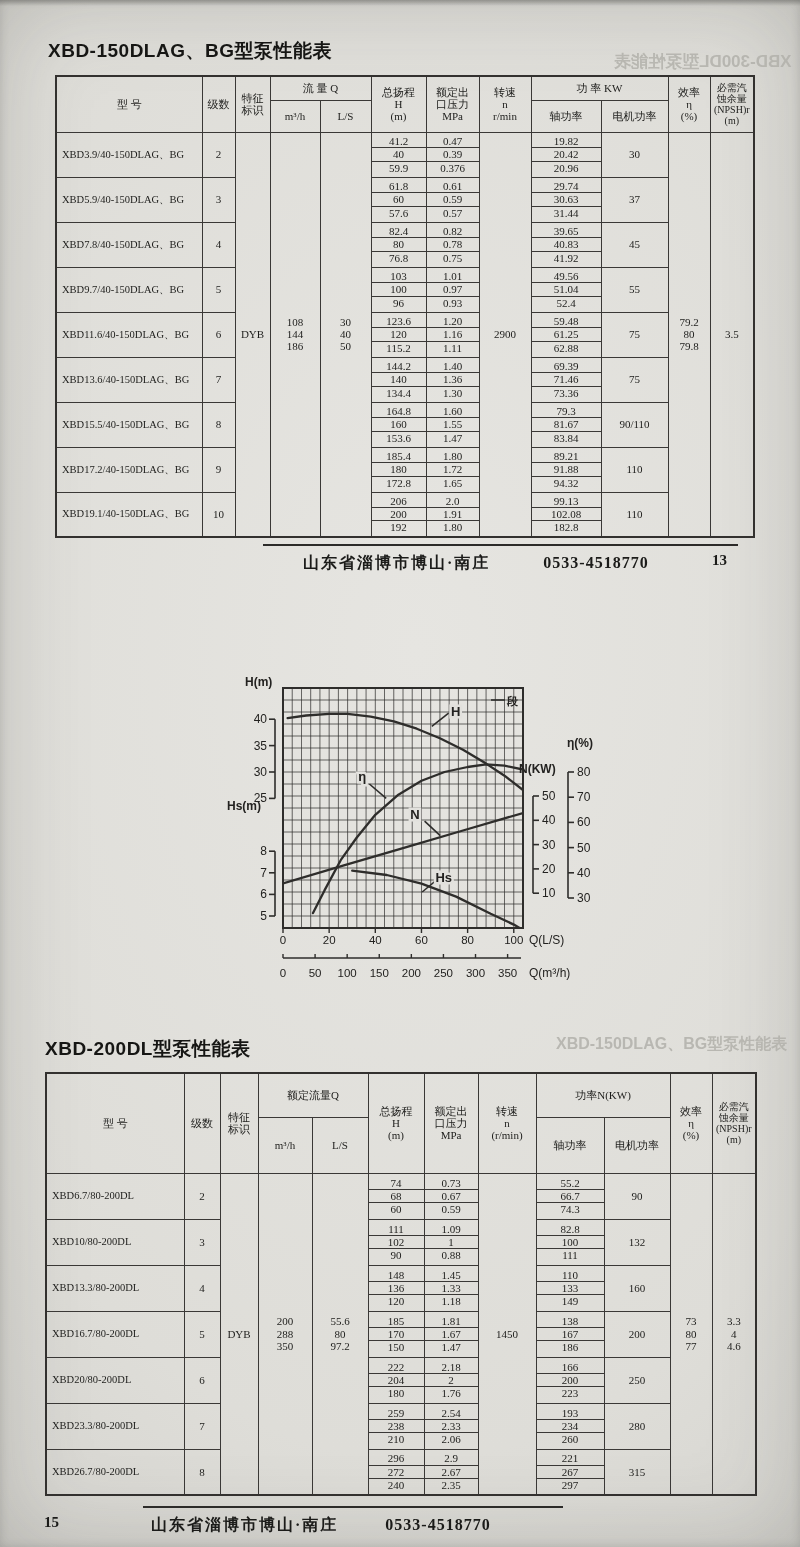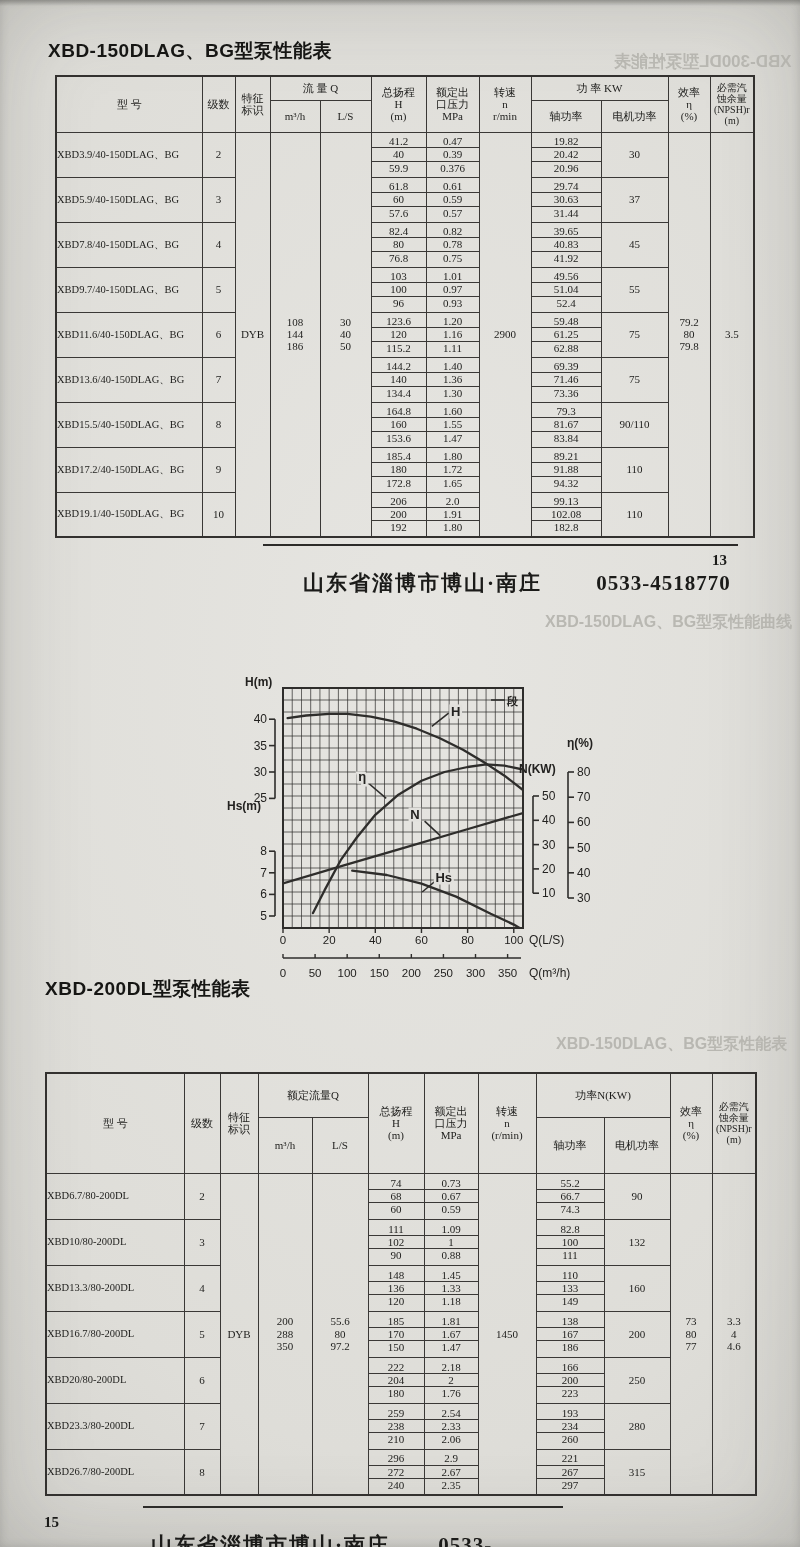--- a/index.html
+++ b/index.html
@@ -21,49 +21,48 @@
   .ghost.mirror{transform:scaleX(-1);}
 
   
   table.pump{ border-collapse:collapse; table-layout:fixed; position:absolute; background:transparent; }
   table.pump th, table.pump td{
     border:1px solid #3a3836; text-align:center; vertical-align:middle;
     font-size:11px; line-height:1.12; color:#1d1d1b; font-weight:normal; padding:0;
     white-space:pre-line; overflow:hidden;
   }
   table.pump{ border:2px solid #33312f; }
-  table.pump .model{ text-align:left; font-size:10.5px; letter-spacing:0; white-space:nowrap;}
+  table.pump .model{ text-align:left; padding-left:5px; font-size:10.5px; letter-spacing:0; white-space:nowrap;}
   table.pump th{ font-size:11px; }
   table.pump th.small{ font-size:10px; }
   .tri{ display:flex; flex-direction:column; height:100%; }
   .tri > div{ flex:1; display:flex; align-items:center; justify-content:center; border-bottom:1px solid #3a3836; }
   .tri > div:last-child{ border-bottom:none; }
   #table1 thead tr.h1{ height:24px; } #table1 thead tr.h2{ height:32px; }
   #table1 tbody tr{ height:45px; }
   #table2 thead tr.h1{ height:44px; } #table2 thead tr.h2{ height:56px; }
   #table2 tbody tr{ height:46px; }
 
   
-  .footer{ position:absolute; border-top:2px solid #2c2b29; padding-top:23px;
-    font-size:21px; font-weight:bold; letter-spacing:1px; color:#1b1b19; }
+  .footer{ position:absolute; border-top:2px solid #2c2b29; padding-top:7px;
+    font-size:16px; font-weight:bold; letter-spacing:1px; color:#1b1b19; }
   .footer .addr{ letter-spacing:2px; }
   .pagenum{ position:absolute; font-size:15px; font-weight:bold; color:#1b1b19; }
 
   
   .chart-wrap{ position:absolute; left:223px; top:676px; }
   .chart-wrap svg text{ font-family:"Liberation Sans",sans-serif; fill:#232220; }
 </style>
 </head>
 <body>
 
 <div class="page">
   <div class="sheet-edge-top"></div>
 
   <div class="ghost mirror" style="top:50px; right:8px; font-size:17px;">XBD-300DL型泵性能表</div>
-  <div class="ghost" style="top:612px; left:545px; font-size:16px;">XBD-150DLAG、BG型泵性能曲线</div>
   <div class="ghost" style="top:1034px; left:556px; font-size:16px;">XBD-150DLAG、BG型泵性能表</div>
 
   <div class="section-title" style="left:48px; top:38px;">XBD-150DLAG、BG型泵性能表</div>
 
   <table class="pump" id="table1" style="left:55px; top:75px; width:698px;">
     <colgroup>
         <col style="width: 146px;">
         <col style="width: 33px;">
         <col style="width: 35px;">
         <col style="width: 50px;">
@@ -341,21 +340,21 @@
         <line x1="252.5133689839572" y1="278" x2="252.5133689839572" y2="282" stroke="#2e2d2b" stroke-width="1.4"></line>
         <text x="252.5133689839572" y="301" font-size="11.5" text-anchor="middle">300</text>
         <line x1="284.59893048128345" y1="278" x2="284.59893048128345" y2="282" stroke="#2e2d2b" stroke-width="1.4"></line>
         <text x="284.59893048128345" y="301" font-size="11.5" text-anchor="middle">350</text>
         <text x="306" y="301" font-size="12" text-anchor="start">Q(m³/h)</text>
         <line x1="268" y1="24" x2="282" y2="24" stroke="#2e2d2b" stroke-width="1.6"></line>
         <text x="284" y="29" font-size="11" text-anchor="start" font-weight="bold">段</text>
       </svg>
   </div>
 
-  <div class="section-title" style="left:45px; top:976px;">XBD-200DL型泵性能表</div>
+  <div class="section-title" style="left:45px; top:1036px;">XBD-200DL型泵性能表</div>
 
   <table class="pump" id="table2" style="left:45px; top:1072px; width:710px;">
     <colgroup>
         <col style="width: 138px;">
         <col style="width: 36px;">
         <col style="width: 38px;">
         <col style="width: 54px;">
         <col style="width: 56px;">
         <col style="width: 56px;">
         <col style="width: 54px;">

